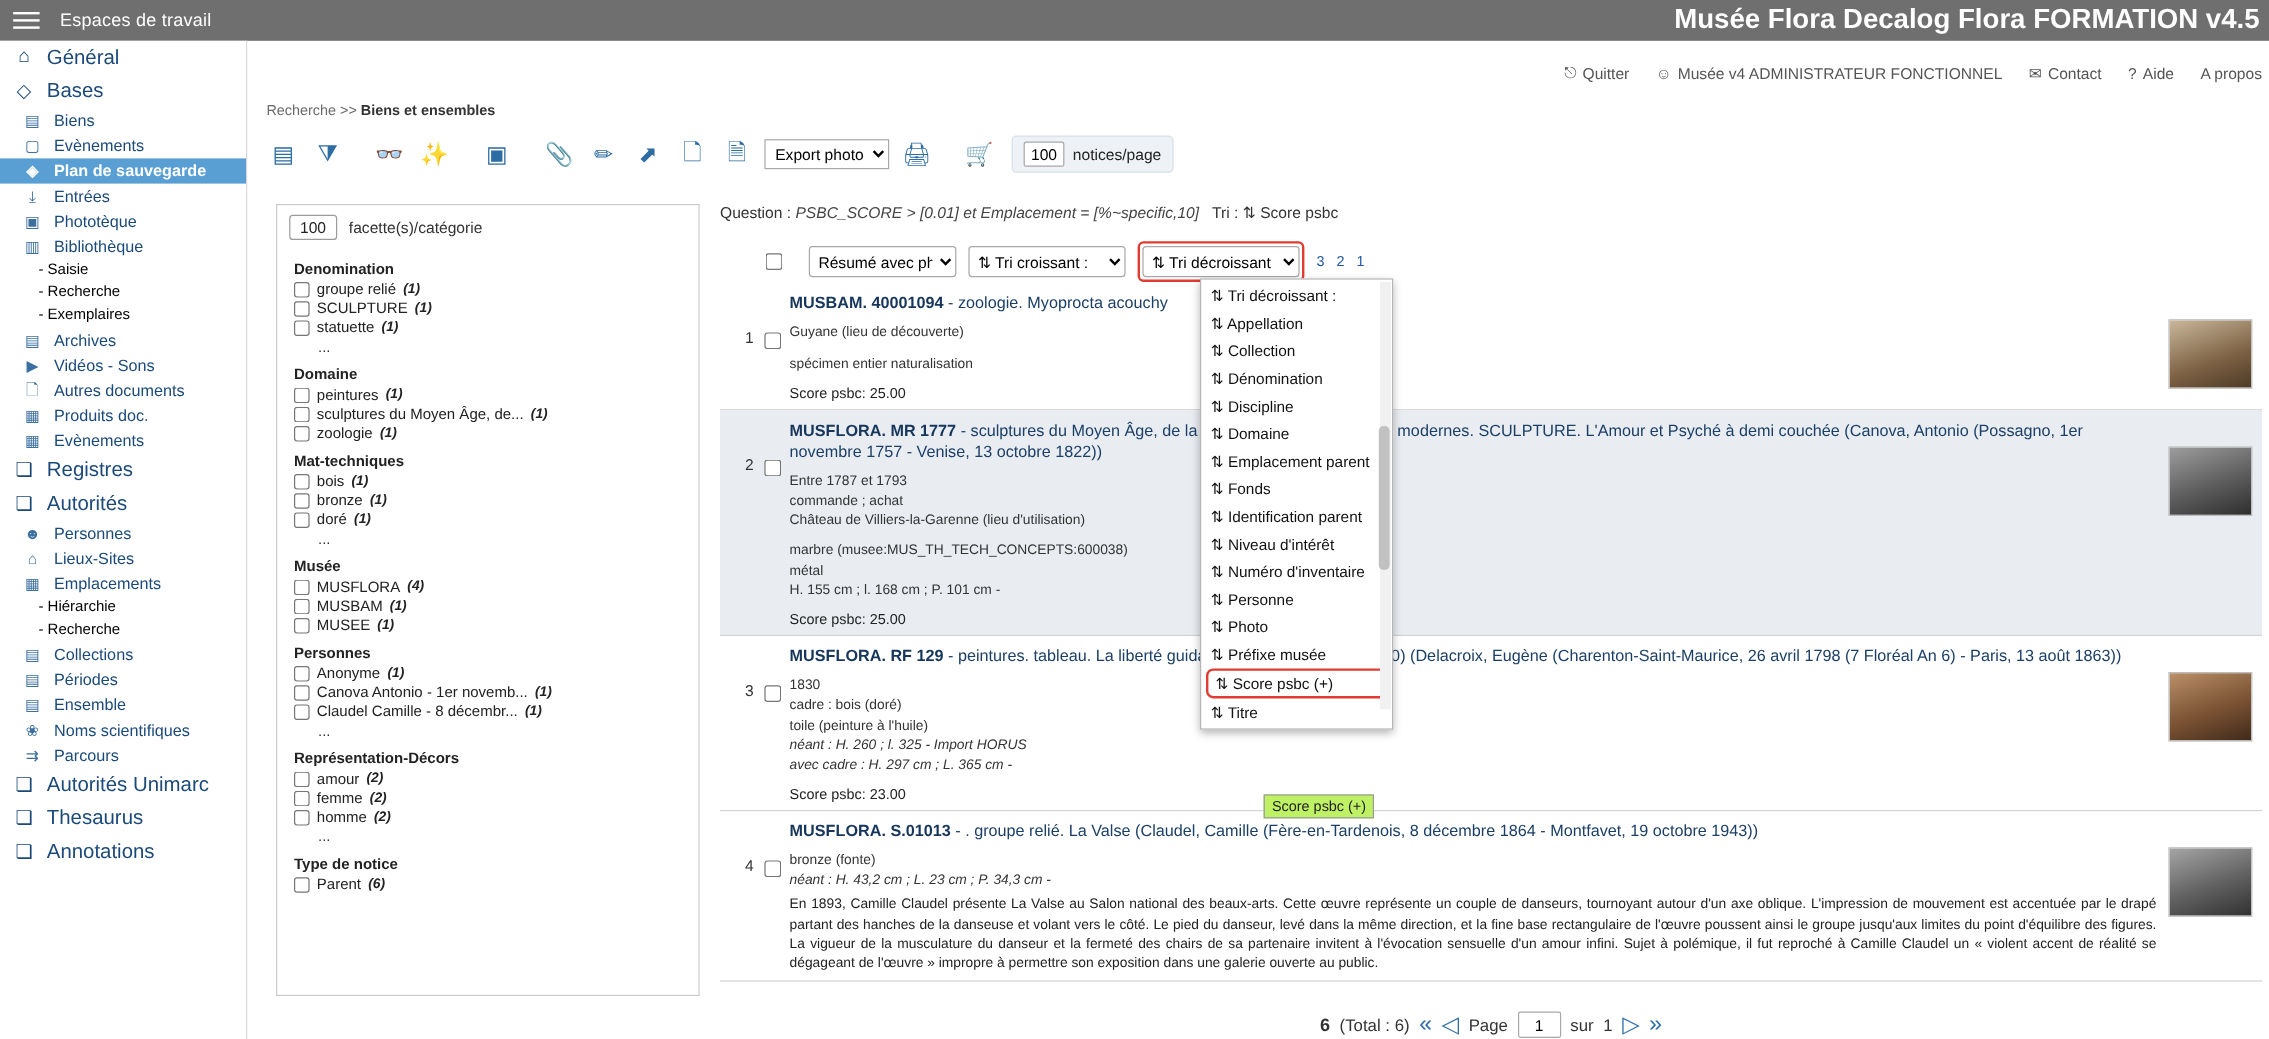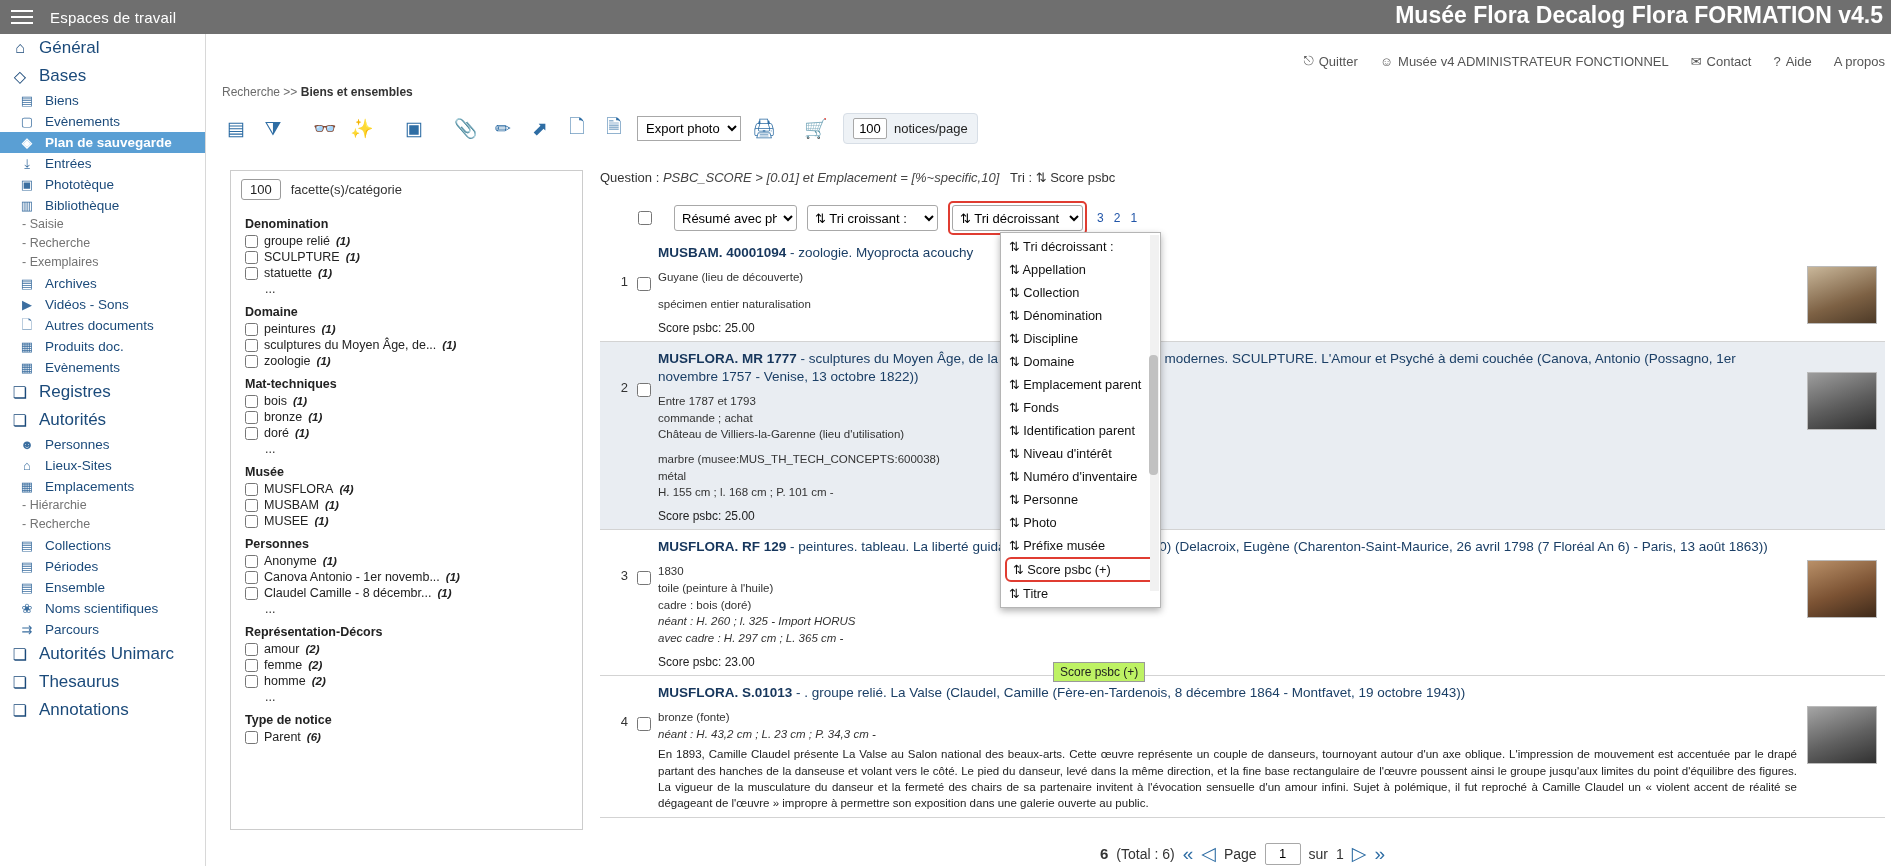--- a/index.html
+++ b/index.html
@@ -51,22 +51,22 @@
     font-size: 13.5px; color: #1b4a7a;
     cursor: pointer;
     height: 21px;
   }
   .side-item .ico { width: 18px; text-align: center; font-size: 13px; color: #3c6fa0; }
   .side-item.selected {
     background: #5a9fd4; color: #fff; font-weight: bold;
   }
   .side-item.selected .ico { color: #fff; }
   .side-sub {
-    padding: 1px 10px 1px 22px;
-    font-size: 12.5px; color: #737373;
+    padding: 1px 10px 1px 32px;
+    font-size: 12.5px; color: #000000;
     cursor: pointer;
     height: 19px;
   }
   
   .header-links {
     position: absolute; top: 48px; left: 206px; width: 1685px; height: 26px;
     display: flex; align-items: center; justify-content: flex-end;
     gap: 22px; padding-right: 6px;
     font-size: 13px; color: #555;
   }
@@ -588,22 +588,22 @@
 
     <div class="record">
       <div class="rec-idx">3</div>
       <div class="rec-cb"><input type="checkbox" style=""></div>
       <div class="rec-main">
         <div class="rec-title">
           <b>MUSFLORA. RF 129</b><span> - peintures. tableau. La liberté guidant le peuple (28 juillet 1830) (Delacroix, Eugène (Charenton-Saint-Maurice, 26 avril 1798 (7 Floréal An 6) - Paris, 13 août 1863))</span>
         </div>
         <div class="rec-meta">
           <div>1830</div>
+          <div>cadre : bois (doré)</div>
           <div>toile (peinture à l'huile)</div>
-          <div>cadre : bois (doré)</div>
           <div><i>néant : H. 260 ; l. 325  - Import HORUS</i></div>
           <div><i>avec cadre : H. 297 cm ; L. 365 cm  -</i></div>
         </div>
         <div class="rec-score">Score psbc: 23.00</div>
       </div>
       <div class="rec-thumb" style="background:linear-gradient(160deg,#b99068,#7b5233 55%,#3f2a1a);"></div>
     </div>
 
     <div class="record">
       <div class="rec-idx">4</div>

